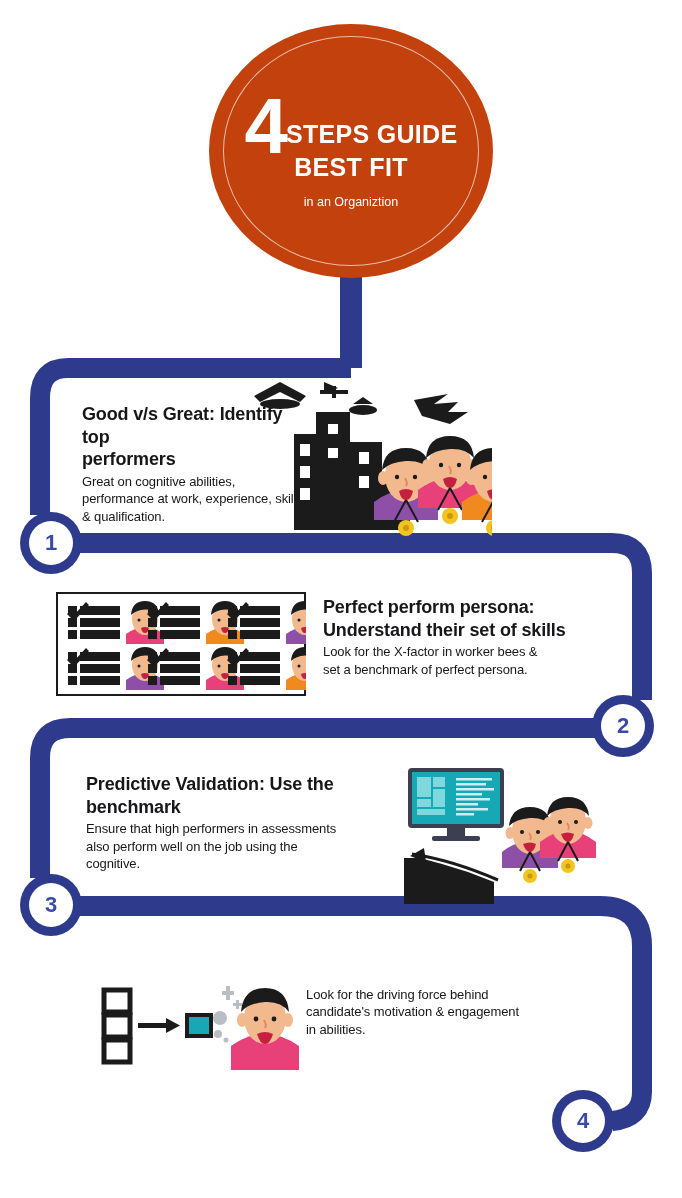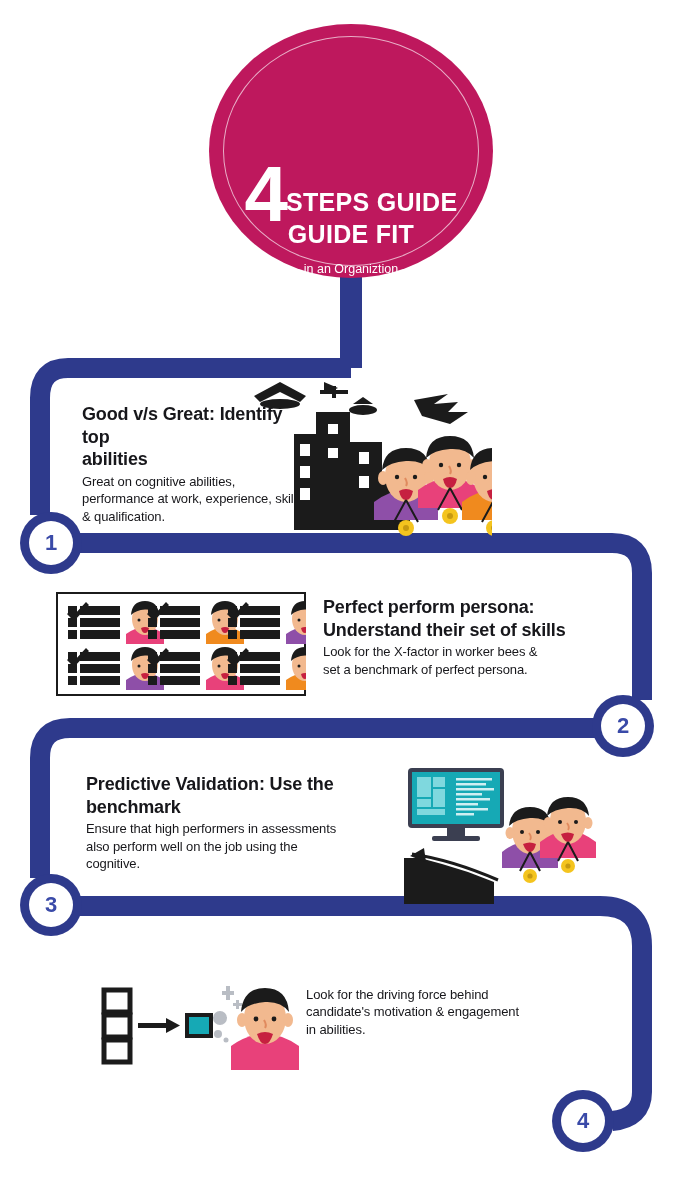--- a/index.html
+++ b/index.html
@@ -7,22 +7,22 @@
     font-family:"Liberation Sans","DejaVu Sans",sans-serif;
     width:682px;height:1198px;position:relative;overflow:hidden;
   }
   #stage{position:absolute;left:0;top:0;width:682px;height:1198px;}
   .layer{position:absolute;left:0;top:0;width:682px;height:1198px;}
   svg.layer{pointer-events:none;}
 
   
   #header-circle{
     position:absolute;left:209px;top:24px;width:284px;height:254px;
-    border-radius:50%;background:#be185d;
-    display:flex;align-items:flex-end;justify-content:center;
+    border-radius:50%;background:#c2410c;
+    display:flex;align-items:center;justify-content:center;
   }
   #header-ring{
     position:absolute;left:14px;top:12px;right:14px;bottom:12px;
     border-radius:50%;border:1.6px solid rgba(255,255,255,.65);
   }
   #header-text{position:relative;text-align:center;color:#fff;width:100%;padding-top:6px;}
   .hl1{
     display:block;line-height:.92;font-weight:bold;letter-spacing:.3px;
     font-size:25px;text-align:center;
   }
@@ -86,29 +86,29 @@
 
       <path d="M51,906 L600,906 Q642,906 642,946 L642,1092"></path>
       <path d="M642,1092 Q642,1118 612,1121"></path>
     </g>
   </svg>
 
   <div id="header-circle">
     <div id="header-ring"></div>
     <div id="header-text">
       <span class="hl1"><span id="big-four">4</span><span>STEPS GUIDE</span></span>
-      <span class="hl1">GUIDE FIT</span>
+      <span class="hl1">BEST FIT</span>
       <span class="hl-sub" style="margin-top:16px">in an Organiztion</span>
     </div>
   </div>
 
   <div class="step" id="step1">
     <p class="step-title">
       <span>Good v/s Great: Identify top</span><br>
-      <span>abilities</span>
+      <span>performers</span>
     </p>
     <p class="step-body">
       <span>Great on cognitive abilities,</span><br>
       <span>performance at work, experience, skills</span><br>
       <span>&amp; qualification.</span>
     </p>
   </div>
 
   <svg class="illus" id="illus1" viewBox="0 0 264 168">
     <g fill="#1b1b1b">

